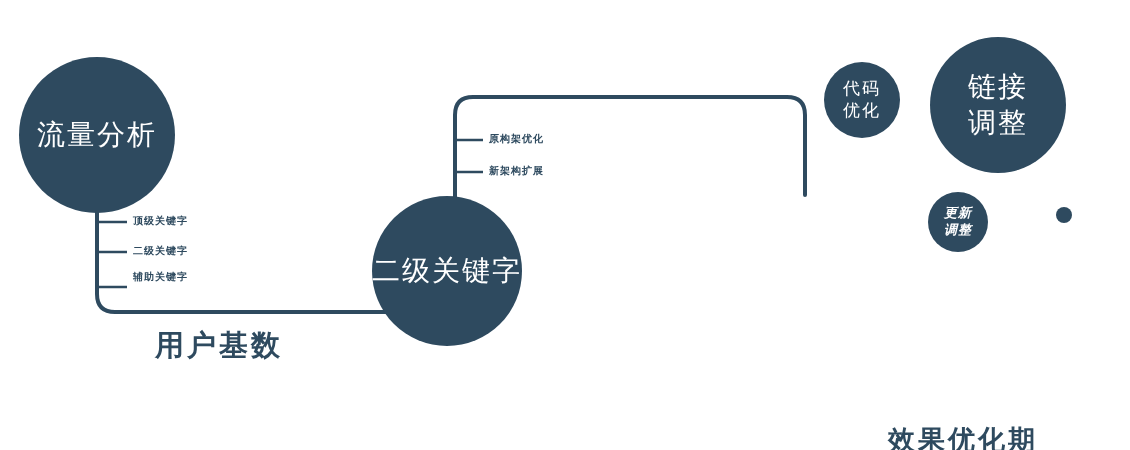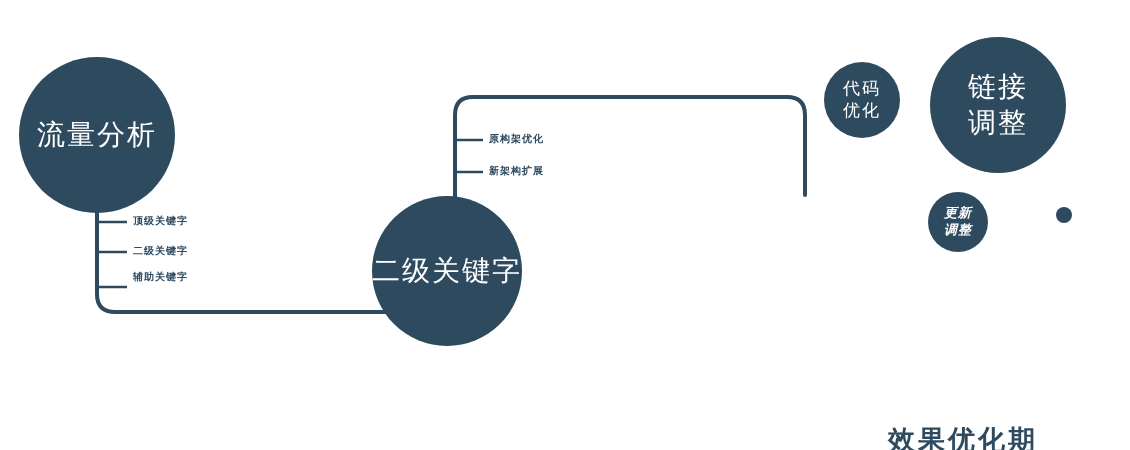--- a/index.html
+++ b/index.html
@@ -90,16 +90,17 @@
 
   <div class="circle c-dot"></div>
 
   <div class="lbl branch-label" style="left:133px; top:214px;">顶级关键字</div>
   <div class="lbl branch-label" style="left:133px; top:244px;text-align:right;">二级关键字</div>
   <div class="lbl branch-label" style="left:133px; top:270px;">辅助关键字</div>
 
   <div class="lbl branch-label" style="left:489px; top:132px;">原构架优化</div>
   <div class="lbl branch-label" style="left:489px; top:164px;font-family:Liberation Mono, monospace;">新架构扩展</div>
 
+  <div class="lbl edge-label" style="left:155px; top:326px;">用户基数</div>
 
   <div class="lbl phase-label" style="left:888px; top:422px;text-align:right;">效果优化期</div>
 
 </div>
 
 </body></html>

